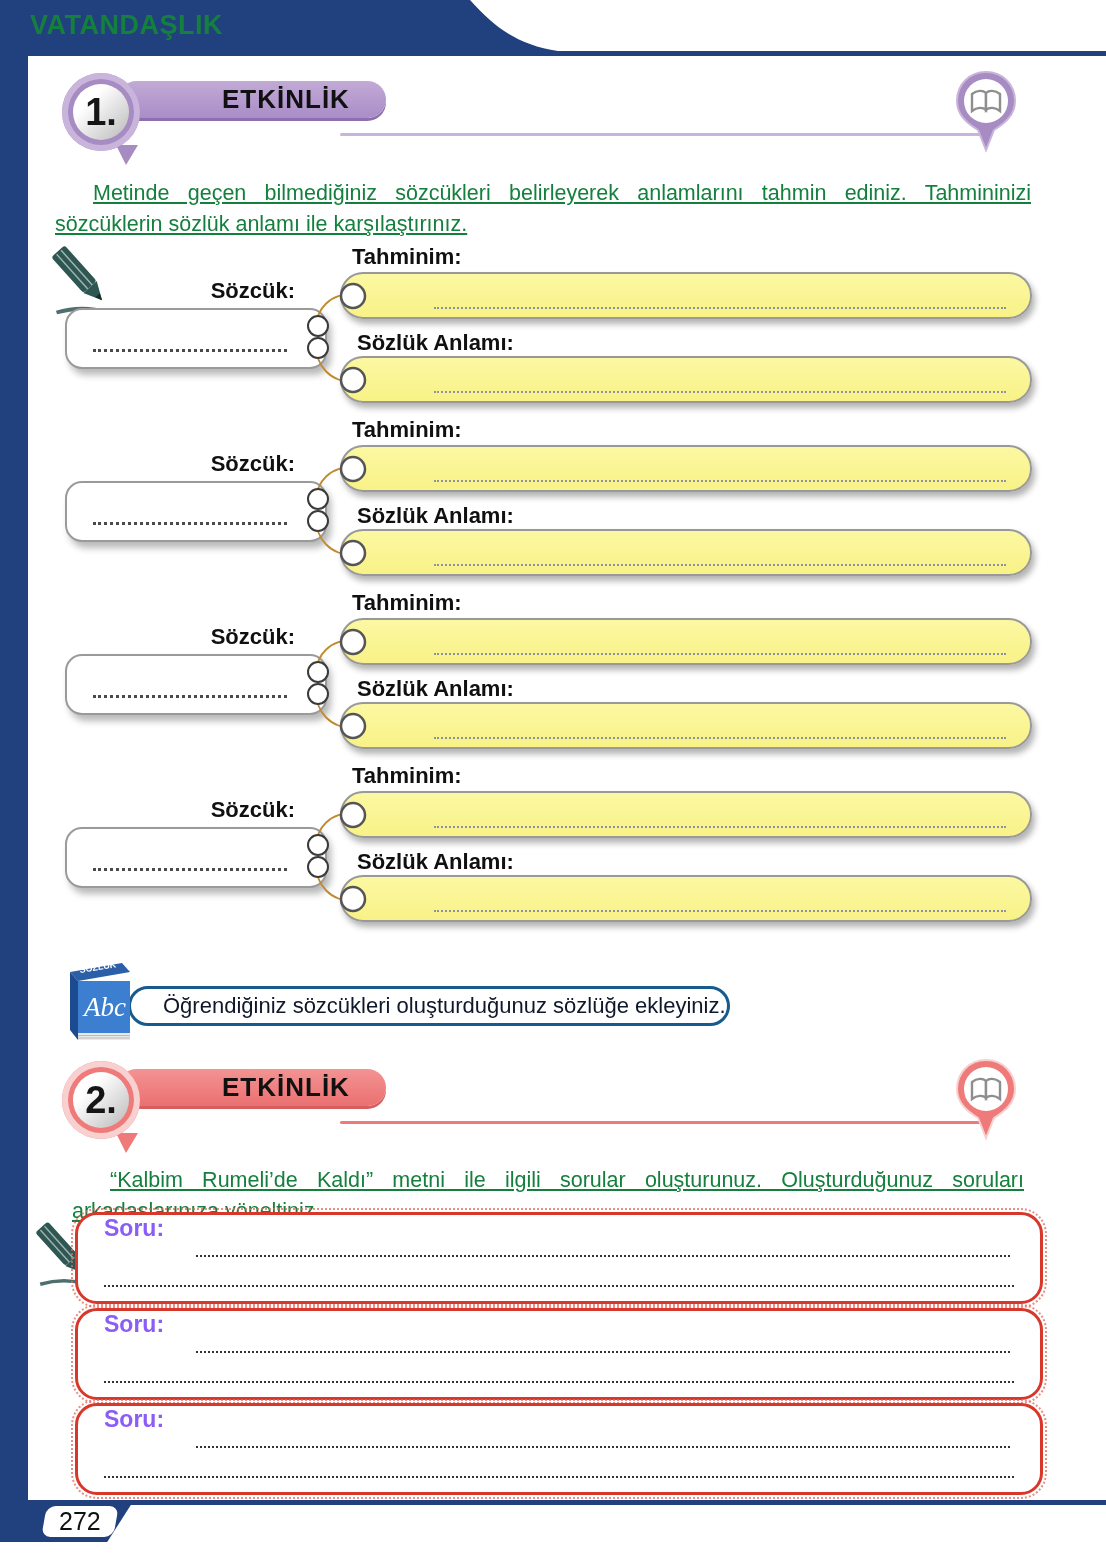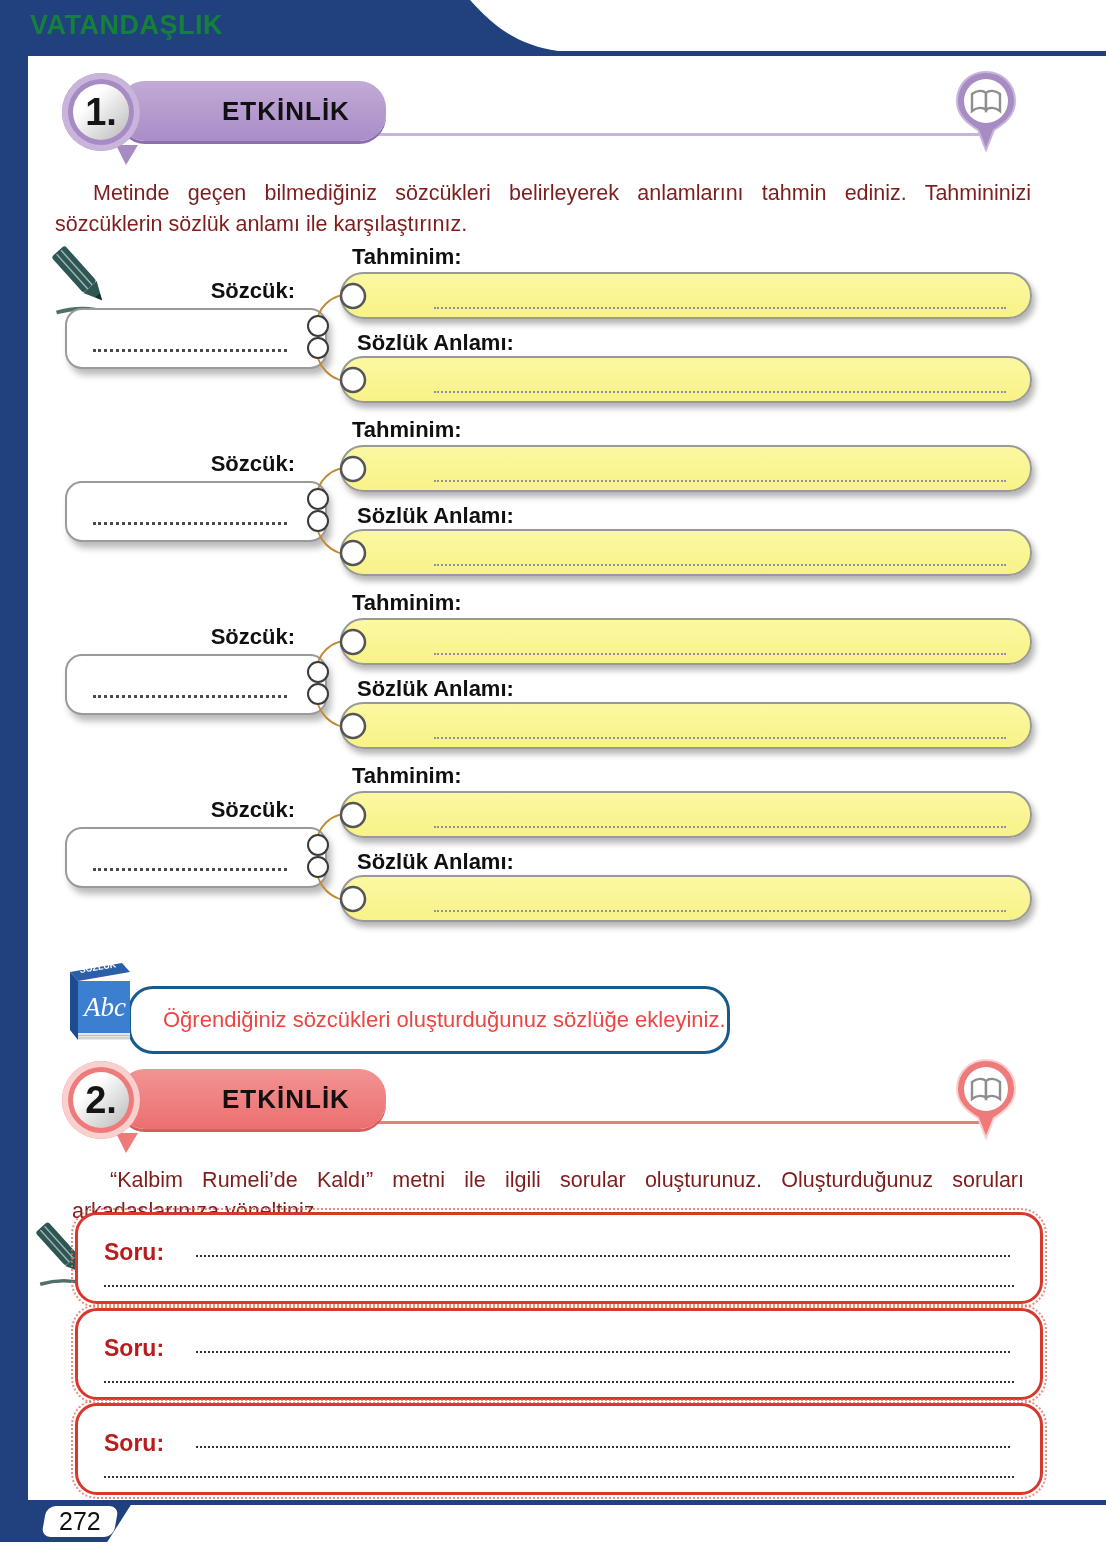--- a/index.html
+++ b/index.html
@@ -12,62 +12,62 @@
   }
   
   .hdr-svg{position:absolute;top:0;left:0;}
   .hdr-title{position:absolute;top:10px;left:30px;color:#15803d;font-weight:bold;font-size:27px;letter-spacing:.5px;}
   .leftbar{position:absolute;left:0;top:0;width:28px;height:1542px;background:var(--navy);}
   
   .badge{position:absolute;left:60px;width:1000px;height:100px;}
   .badge .b-line{position:absolute;left:280px;top:60px;width:645px;height:3px;border-radius:2px;}
   .badge.purple .b-line{background:var(--purple-lt);}
   .badge.red .b-line{background:var(--red);}
-  .badge .b-pill{position:absolute;left:58px;top:8px;width:268px;height:60px;border-radius:27px;
+  .badge .b-pill{position:absolute;left:58px;top:8px;width:268px;height:37px;border-radius:27px;
       display:flex;align-items:center;padding-left:104px;box-sizing:border-box;
       font-weight:bold;font-size:26px;letter-spacing:1px;color:#111;}
   .badge.purple .b-pill{background:linear-gradient(var(--purple-pill1),var(--purple-pill2));box-shadow:0 3px 0 #8E6FAE;}
   .badge.red .b-pill{background:linear-gradient(var(--red-pill1),var(--red-pill2));box-shadow:0 3px 0 #D55F5F;}
   .badge .b-circle{position:absolute;left:2px;top:0;width:78px;height:78px;border-radius:50%;
       display:flex;align-items:center;justify-content:center;}
   .badge.purple .b-circle{background:var(--purple);box-shadow:inset 0 0 0 6px var(--purple-lt);}
   .badge.red .b-circle{background:var(--red);box-shadow:inset 0 0 0 6px var(--red-lt);}
   .badge .b-num{width:56px;height:56px;border-radius:50%;background:linear-gradient(135deg,#ffffff 30%,#b9b9b9);
       display:flex;align-items:center;justify-content:center;font-weight:bold;font-size:38px;color:#151515;}
   .badge .b-tail{position:absolute;left:56px;top:72px;width:0;height:0;
       border-left:10px solid transparent;border-right:12px solid transparent;}
   .badge.purple .b-tail{border-top:20px solid var(--purple);}
   .badge.red .b-tail{border-top:20px solid var(--red);}
   .pin{position:absolute;left:952px;width:68px;height:88px;}
   
-  .intro{position:absolute;font-size:21.5px;line-height:31px;color:#7f1d1d;text-align:justify;text-indent:38px;}
+  .intro{position:absolute;font-size:21.5px;line-height:31px;color:#15803d;text-align:justify;text-indent:38px;text-decoration:underline;}
   
   .wblock{position:absolute;left:65px;width:970px;height:162px;}
   .wb-label{position:absolute;font-weight:bold;font-size:22px;color:#101010;}
   .wb-guess{left:287px;top:-4px;}
   .wb-mean{left:292px;top:82px;}
   .wb-word{left:30px;top:30px;width:200px;text-align:right;}
   .wb-box{position:absolute;left:0;top:60px;width:258px;height:57px;background:#fff;border:2px solid #9a9a9a;
       border-radius:17px;box-shadow:4px 6px 7px rgba(0,0,0,.28);}
   .wb-box .wline{position:absolute;left:26px;right:38px;bottom:15px;border-bottom:3px dotted #4a4a4a;}
   .wb-pill{position:absolute;left:275px;width:692px;height:47px;border-radius:23px;border:2px solid #999;
       background:linear-gradient(var(--yellow1),var(--yellow2));box-shadow:3px 5px 6px rgba(0,0,0,.3);box-sizing:border-box;}
   .wb-pill .yline{position:absolute;left:92px;right:24px;bottom:8px;border-bottom:2px dotted #8f8fa8;}
   .wb-pill.p1{top:24px;} .wb-pill.p2{top:108px;}
   .wb-svg{position:absolute;left:0;top:0;pointer-events:none;}
   
-  .note-box{position:absolute;left:128px;top:986px;width:602px;height:68px;border:3.5px solid #165A8E;
+  .note-box{position:absolute;left:128px;top:986px;width:602px;height:40px;border:3.5px solid #165A8E;
       border-radius:25px;display:flex;align-items:center;padding-left:32px;box-sizing:border-box;
-      font-size:22px;color:#ef4444;background:#fff;}
+      font-size:22px;color:#0f172a;background:#fff;}
   .book-ico{position:absolute;left:60px;top:956px;}
   
   .soru{position:absolute;left:75px;width:962px;height:86px;border:3.5px solid var(--crayon);border-radius:22px;
       background:#fff;}
   .soru::before{content:"";position:absolute;inset:-7px;border:2px dotted #E0695E;border-radius:26px;opacity:.75;}
-  .soru .s-label{position:absolute;left:26px;top:24px;font-weight:bold;font-size:23px;color:#b91c1c;}
+  .soru .s-label{position:absolute;left:26px;top:0;font-weight:bold;font-size:23px;color:#8b5cf6;}
   .soru .sline1{position:absolute;left:118px;right:30px;top:40px;border-bottom:2.5px dotted #333;}
   .soru .sline2{position:absolute;left:26px;right:26px;top:70px;border-bottom:2.5px dotted #333;}
   
   .f-line{position:absolute;left:0;top:1500px;width:1106px;height:5px;background:var(--navy);}
   .f-block{position:absolute;left:0;top:1500px;width:134px;height:42px;background:var(--navy);
       clip-path:polygon(0 0,100% 0,80% 100%,0 100%);}
   .f-tab{position:absolute;left:44px;top:1506px;width:72px;height:31px;background:#fff;border-radius:9px;
       transform:skewX(-10deg);display:flex;align-items:center;justify-content:center;}
   .f-tab span{transform:skewX(10deg);font-size:25px;color:#111;}
   .pencil{position:absolute;}

